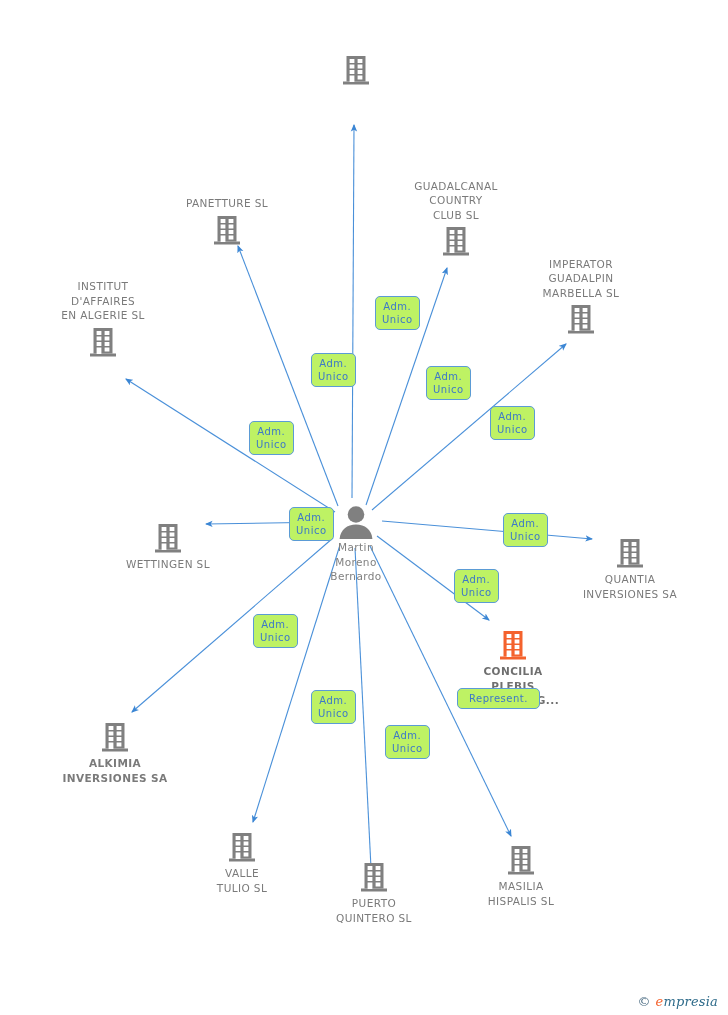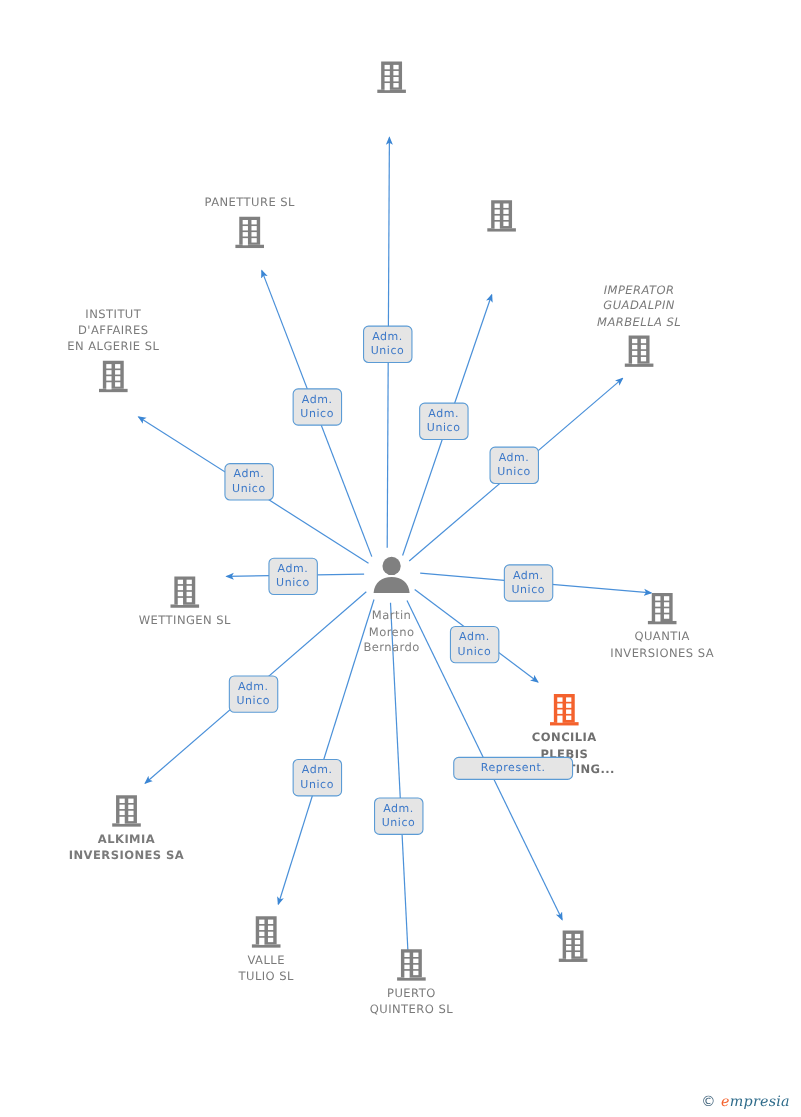--- a/index.html
+++ b/index.html
@@ -33,36 +33,37 @@
     display:block;
     font-size:10.5px;
     line-height:14.5px;
     color:#7a7a7a;
     letter-spacing:0.4px;
     white-space:pre-line;
     font-family:"DejaVu Sans", sans-serif;
   }
   .node.above .label{ margin-bottom:2px; }
   .node.below .label{ margin-top:2px; }
-  .node.center .label{ color:#808080; margin-top:14px; }
+  .node.center .label{ color:#808080; margin-top:1px; }
 
   .edgelabel{
     position:absolute;
-    background:#e5e5e5;
+    background:#bef264;
     border:1px solid #5b9bd5;
     border-radius:5px;
     color:#3c78c8;
     font-size:10px;
     line-height:13px;
     letter-spacing:0.5px;
     padding:3px 6px 3px 6px;
     text-align:center;
     white-space:pre-line;
     font-family:"DejaVu Sans", sans-serif;
     box-sizing:border-box;
+    margin-left:45px;
   }
   .watermark{
     position:absolute;
     right:10px;bottom:6px;
     display:flex;align-items:center;gap:5px;
     font-size:15px;
   }
   .watermark .copy{color:#4a6b82;font-size:13px;}
   .watermark .brand{
     font-family:"DejaVu Serif", serif;
@@ -120,50 +121,53 @@
             <rect x="10.6" y="6" width="4.8" height="4" fill="#ffffff"></rect>
             <rect x="18.6" y="6" width="4.8" height="4" fill="#ffffff"></rect>
             <rect x="10.6" y="11.5" width="4.8" height="4" fill="#ffffff"></rect>
             <rect x="18.6" y="11.5" width="4.8" height="4" fill="#ffffff"></rect>
             <rect x="10.6" y="17" width="4.8" height="4" fill="#ffffff"></rect>
             <rect x="18.6" y="17" width="4.8" height="4" fill="#ffffff"></rect>
             <rect x="10.6" y="22.5" width="4.8" height="6.5" fill="#ffffff"></rect>
             <rect x="18.6" y="22.5" width="4.8" height="4" fill="#ffffff"></rect>
           </svg></span>
       </div>
-      <div class="node above" id="gnode-panetture" style="left: 227px; top: 177px;">
+      <div class="node above" id="gnode-panetture" style="left: 227px; top: 196px;">
         <span class="label">PANETTURE  SL</span>
         <span class="icon"><svg width="34" height="34" viewBox="0 0 34 34">
             <path d="M7.5 3 H26.5 V28.5 H7.5 Z" fill="#808080"></path>
             <rect x="4" y="28.5" width="26" height="3" fill="#808080"></rect>
             <rect x="10.6" y="6" width="4.8" height="4" fill="#ffffff"></rect>
             <rect x="18.6" y="6" width="4.8" height="4" fill="#ffffff"></rect>
             <rect x="10.6" y="11.5" width="4.8" height="4" fill="#ffffff"></rect>
             <rect x="18.6" y="11.5" width="4.8" height="4" fill="#ffffff"></rect>
             <rect x="10.6" y="17" width="4.8" height="4" fill="#ffffff"></rect>
             <rect x="18.6" y="17" width="4.8" height="4" fill="#ffffff"></rect>
             <rect x="10.6" y="22.5" width="4.8" height="6.5" fill="#ffffff"></rect>
             <rect x="18.6" y="22.5" width="4.8" height="4" fill="#ffffff"></rect>
           </svg></span>
       </div>
       <div class="node above" id="gnode-guadalcanal" style="left: 456px; top: 178.5px;">
-        <span class="icon"><svg width="34" height="34" viewBox="0 0 34 34">
-            <path d="M7.5 3 H26.5 V28.5 H7.5 Z" fill="#808080"></path>
-            <rect x="4" y="28.5" width="26" height="3" fill="#808080"></rect>
-            <rect x="10.6" y="6" width="4.8" height="4" fill="#ffffff"></rect>
-            <rect x="18.6" y="6" width="4.8" height="4" fill="#ffffff"></rect>
-            <rect x="10.6" y="11.5" width="4.8" height="4" fill="#ffffff"></rect>
-            <rect x="18.6" y="11.5" width="4.8" height="4" fill="#ffffff"></rect>
-            <rect x="10.6" y="17" width="4.8" height="4" fill="#ffffff"></rect>
-            <rect x="18.6" y="17" width="4.8" height="4" fill="#ffffff"></rect>
-            <rect x="10.6" y="22.5" width="4.8" height="6.5" fill="#ffffff"></rect>
-            <rect x="18.6" y="22.5" width="4.8" height="4" fill="#ffffff"></rect>
-          </svg></span>
-      </div>
-      <div class="node above" id="gnode-imperator" style="left: 581px; top: 256.5px; font-style: italic;">
+        <span class="label">GUADALCANAL
+COUNTRY
+CLUB SL</span>
+        <span class="icon"><svg width="34" height="34" viewBox="0 0 34 34">
+            <path d="M7.5 3 H26.5 V28.5 H7.5 Z" fill="#808080"></path>
+            <rect x="4" y="28.5" width="26" height="3" fill="#808080"></rect>
+            <rect x="10.6" y="6" width="4.8" height="4" fill="#ffffff"></rect>
+            <rect x="18.6" y="6" width="4.8" height="4" fill="#ffffff"></rect>
+            <rect x="10.6" y="11.5" width="4.8" height="4" fill="#ffffff"></rect>
+            <rect x="18.6" y="11.5" width="4.8" height="4" fill="#ffffff"></rect>
+            <rect x="10.6" y="17" width="4.8" height="4" fill="#ffffff"></rect>
+            <rect x="18.6" y="17" width="4.8" height="4" fill="#ffffff"></rect>
+            <rect x="10.6" y="22.5" width="4.8" height="6.5" fill="#ffffff"></rect>
+            <rect x="18.6" y="22.5" width="4.8" height="4" fill="#ffffff"></rect>
+          </svg></span>
+      </div>
+      <div class="node above" id="gnode-imperator" style="left: 581px; top: 256.5px;">
         <span class="label">IMPERATOR
 GUADALPIN
 MARBELLA  SL</span>
         <span class="icon"><svg width="34" height="34" viewBox="0 0 34 34">
             <path d="M7.5 3 H26.5 V28.5 H7.5 Z" fill="#808080"></path>
             <rect x="4" y="28.5" width="26" height="3" fill="#808080"></rect>
             <rect x="10.6" y="6" width="4.8" height="4" fill="#ffffff"></rect>
             <rect x="18.6" y="6" width="4.8" height="4" fill="#ffffff"></rect>
             <rect x="10.6" y="11.5" width="4.8" height="4" fill="#ffffff"></rect>
             <rect x="18.6" y="11.5" width="4.8" height="4" fill="#ffffff"></rect>
@@ -198,21 +202,21 @@
             <rect x="18.6" y="6" width="4.8" height="4" fill="#ffffff"></rect>
             <rect x="10.6" y="11.5" width="4.8" height="4" fill="#ffffff"></rect>
             <rect x="18.6" y="11.5" width="4.8" height="4" fill="#ffffff"></rect>
             <rect x="10.6" y="17" width="4.8" height="4" fill="#ffffff"></rect>
             <rect x="18.6" y="17" width="4.8" height="4" fill="#ffffff"></rect>
             <rect x="10.6" y="22.5" width="4.8" height="6.5" fill="#ffffff"></rect>
             <rect x="18.6" y="22.5" width="4.8" height="4" fill="#ffffff"></rect>
           </svg></span>
         <span class="label">WETTINGEN  SL</span>
       </div>
-      <div class="node below" id="gnode-quantia" style="left: 602px; top: 536px;">
+      <div class="node below" id="gnode-quantia" style="left: 630px; top: 536px;">
         <span class="icon"><svg width="34" height="34" viewBox="0 0 34 34">
             <path d="M7.5 3 H26.5 V28.5 H7.5 Z" fill="#808080"></path>
             <rect x="4" y="28.5" width="26" height="3" fill="#808080"></rect>
             <rect x="10.6" y="6" width="4.8" height="4" fill="#ffffff"></rect>
             <rect x="18.6" y="6" width="4.8" height="4" fill="#ffffff"></rect>
             <rect x="10.6" y="11.5" width="4.8" height="4" fill="#ffffff"></rect>
             <rect x="18.6" y="11.5" width="4.8" height="4" fill="#ffffff"></rect>
             <rect x="10.6" y="17" width="4.8" height="4" fill="#ffffff"></rect>
             <rect x="18.6" y="17" width="4.8" height="4" fill="#ffffff"></rect>
             <rect x="10.6" y="22.5" width="4.8" height="6.5" fill="#ffffff"></rect>
@@ -276,20 +280,22 @@
             <rect x="4" y="28.5" width="26" height="3" fill="#808080"></rect>
             <rect x="10.6" y="6" width="4.8" height="4" fill="#ffffff"></rect>
             <rect x="18.6" y="6" width="4.8" height="4" fill="#ffffff"></rect>
             <rect x="10.6" y="11.5" width="4.8" height="4" fill="#ffffff"></rect>
             <rect x="18.6" y="11.5" width="4.8" height="4" fill="#ffffff"></rect>
             <rect x="10.6" y="17" width="4.8" height="4" fill="#ffffff"></rect>
             <rect x="18.6" y="17" width="4.8" height="4" fill="#ffffff"></rect>
             <rect x="10.6" y="22.5" width="4.8" height="6.5" fill="#ffffff"></rect>
             <rect x="18.6" y="22.5" width="4.8" height="4" fill="#ffffff"></rect>
           </svg></span>
+        <span class="label">MASILIA
+HISPALIS SL</span>
       </div>
       <div class="node below" id="gnode-puerto-quintero" style="left: 374px; top: 860px;">
         <span class="icon"><svg width="34" height="34" viewBox="0 0 34 34">
             <path d="M7.5 3 H26.5 V28.5 H7.5 Z" fill="#808080"></path>
             <rect x="4" y="28.5" width="26" height="3" fill="#808080"></rect>
             <rect x="10.6" y="6" width="4.8" height="4" fill="#ffffff"></rect>
             <rect x="18.6" y="6" width="4.8" height="4" fill="#ffffff"></rect>
             <rect x="10.6" y="11.5" width="4.8" height="4" fill="#ffffff"></rect>
             <rect x="18.6" y="11.5" width="4.8" height="4" fill="#ffffff"></rect>
             <rect x="10.6" y="17" width="4.8" height="4" fill="#ffffff"></rect>
@@ -317,21 +323,21 @@
       <div class="edgelabel" style="left: 458px; top: 513px;">Adm.
 Unico</div>
       <div class="edgelabel" style="left: 409px; top: 569px;">Adm.
 Unico</div>
       <div class="edgelabel" style="left: 208px; top: 614px;">Adm.
 Unico</div>
       <div class="edgelabel" style="left: 266px; top: 690px;">Adm.
 Unico</div>
       <div class="edgelabel" style="left: 340px; top: 725px;">Adm.
 Unico</div>
-      <div class="edgelabel" style="left: 412px; top: 688px; padding: 3px 24px;">Represent.</div>
+      <div class="edgelabel" style="left: 412px; top: 688px; padding: 3px 11px;">Represent.</div>
     </div>
 
   <div class="watermark">
     <span class="copy">©</span>
     <span class="brand"><span class="e">e</span><span>mpresia</span></span>
   </div>
 
 </div>
 
 </body></html>

